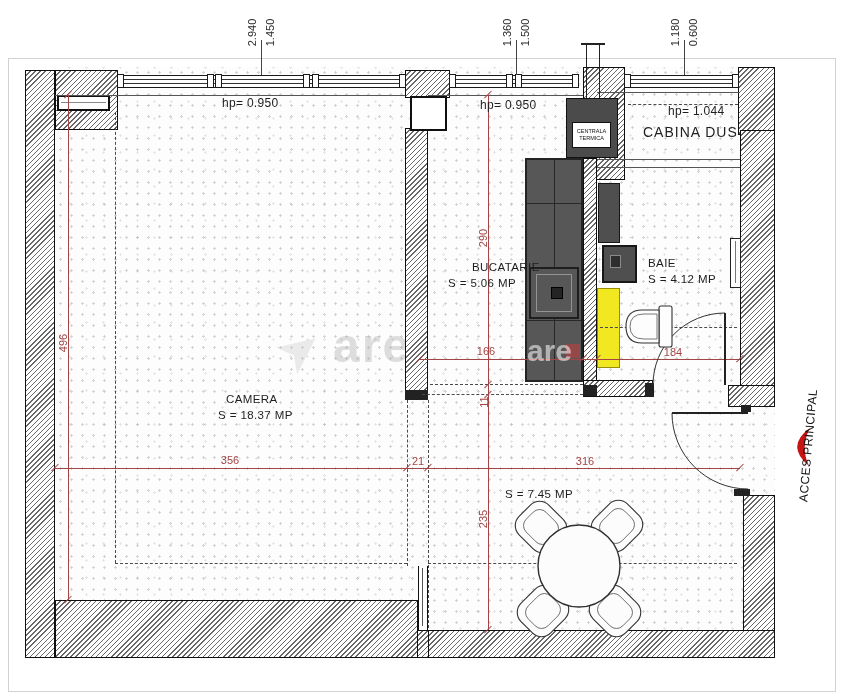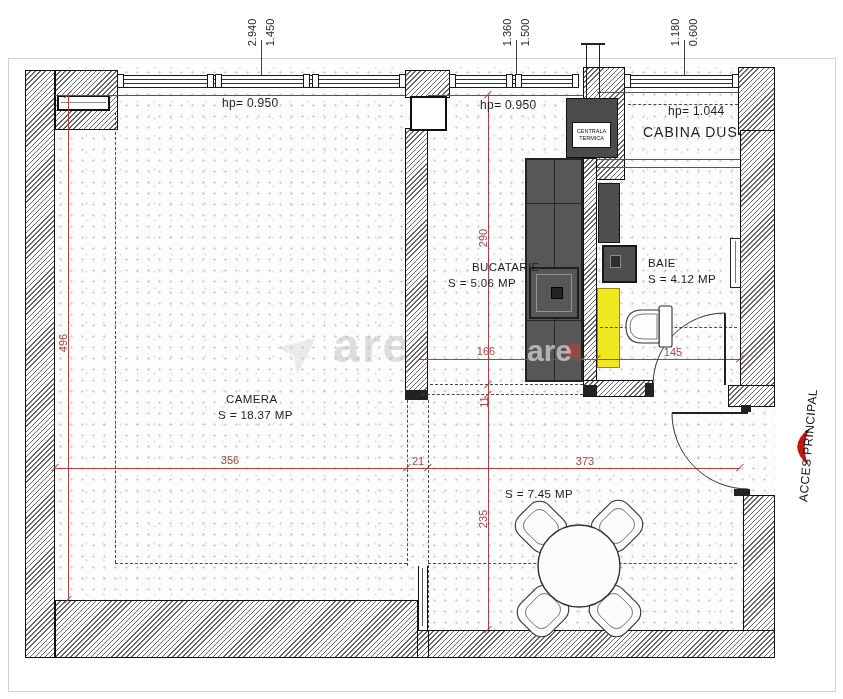--- a/index.html
+++ b/index.html
@@ -163,26 +163,26 @@
   <div class="abs rtick" style="left:483px;top:394px;"></div>
   <div class="abs rtick" style="left:483px;top:629px;"></div>
   <div class="abs rtick" style="left:415px;top:358px;"></div>
   <div class="abs rtick" style="left:578px;top:358px;"></div>
   <div class="abs rtick" style="left:592px;top:358px;"></div>
   <div class="abs rtick" style="left:735px;top:358px;"></div>
 
   <div class="abs rlab rot" style="left:45px;top:337px;width:36px;">496</div>
   <div class="abs rlab" style="left:215px;top:454px;width:30px;">356</div>
   <div class="abs rlab" style="left:408px;top:455px;width:20px;">21</div>
-  <div class="abs rlab" style="left:570px;top:455px;width:30px;">373</div>
+  <div class="abs rlab" style="left:570px;top:455px;width:30px;">316</div>
   <div class="abs rlab rot" style="left:465px;top:232px;width:36px;">290</div>
   <div class="abs rlab rot" style="left:474px;top:396px;width:20px;">11</div>
   <div class="abs rlab rot" style="left:465px;top:513px;width:36px;">235</div>
   <div class="abs rlab" style="left:471px;top:345px;width:30px;">166</div>
-  <div class="abs rlab" style="left:658px;top:346px;width:30px;">145</div>
+  <div class="abs rlab" style="left:658px;top:346px;width:30px;">184</div>
 
   <div class="abs bline" style="left:261px;top:40px;width:1px;height:35px;"></div>
   <div class="abs bline" style="left:516px;top:40px;width:1px;height:35px;"></div>
   <div class="abs bline" style="left:684px;top:40px;width:1px;height:35px;"></div>
 
   <div class="abs blab rot" style="left:229px;top:26px;width:46px;">2.940</div>
   <div class="abs blab rot" style="left:247px;top:26px;width:46px;">1.450</div>
   <div class="abs blab rot" style="left:484px;top:26px;width:46px;">1.360</div>
   <div class="abs blab rot" style="left:502px;top:26px;width:46px;">1.500</div>
   <div class="abs blab rot" style="left:652px;top:26px;width:46px;">1.180</div>

